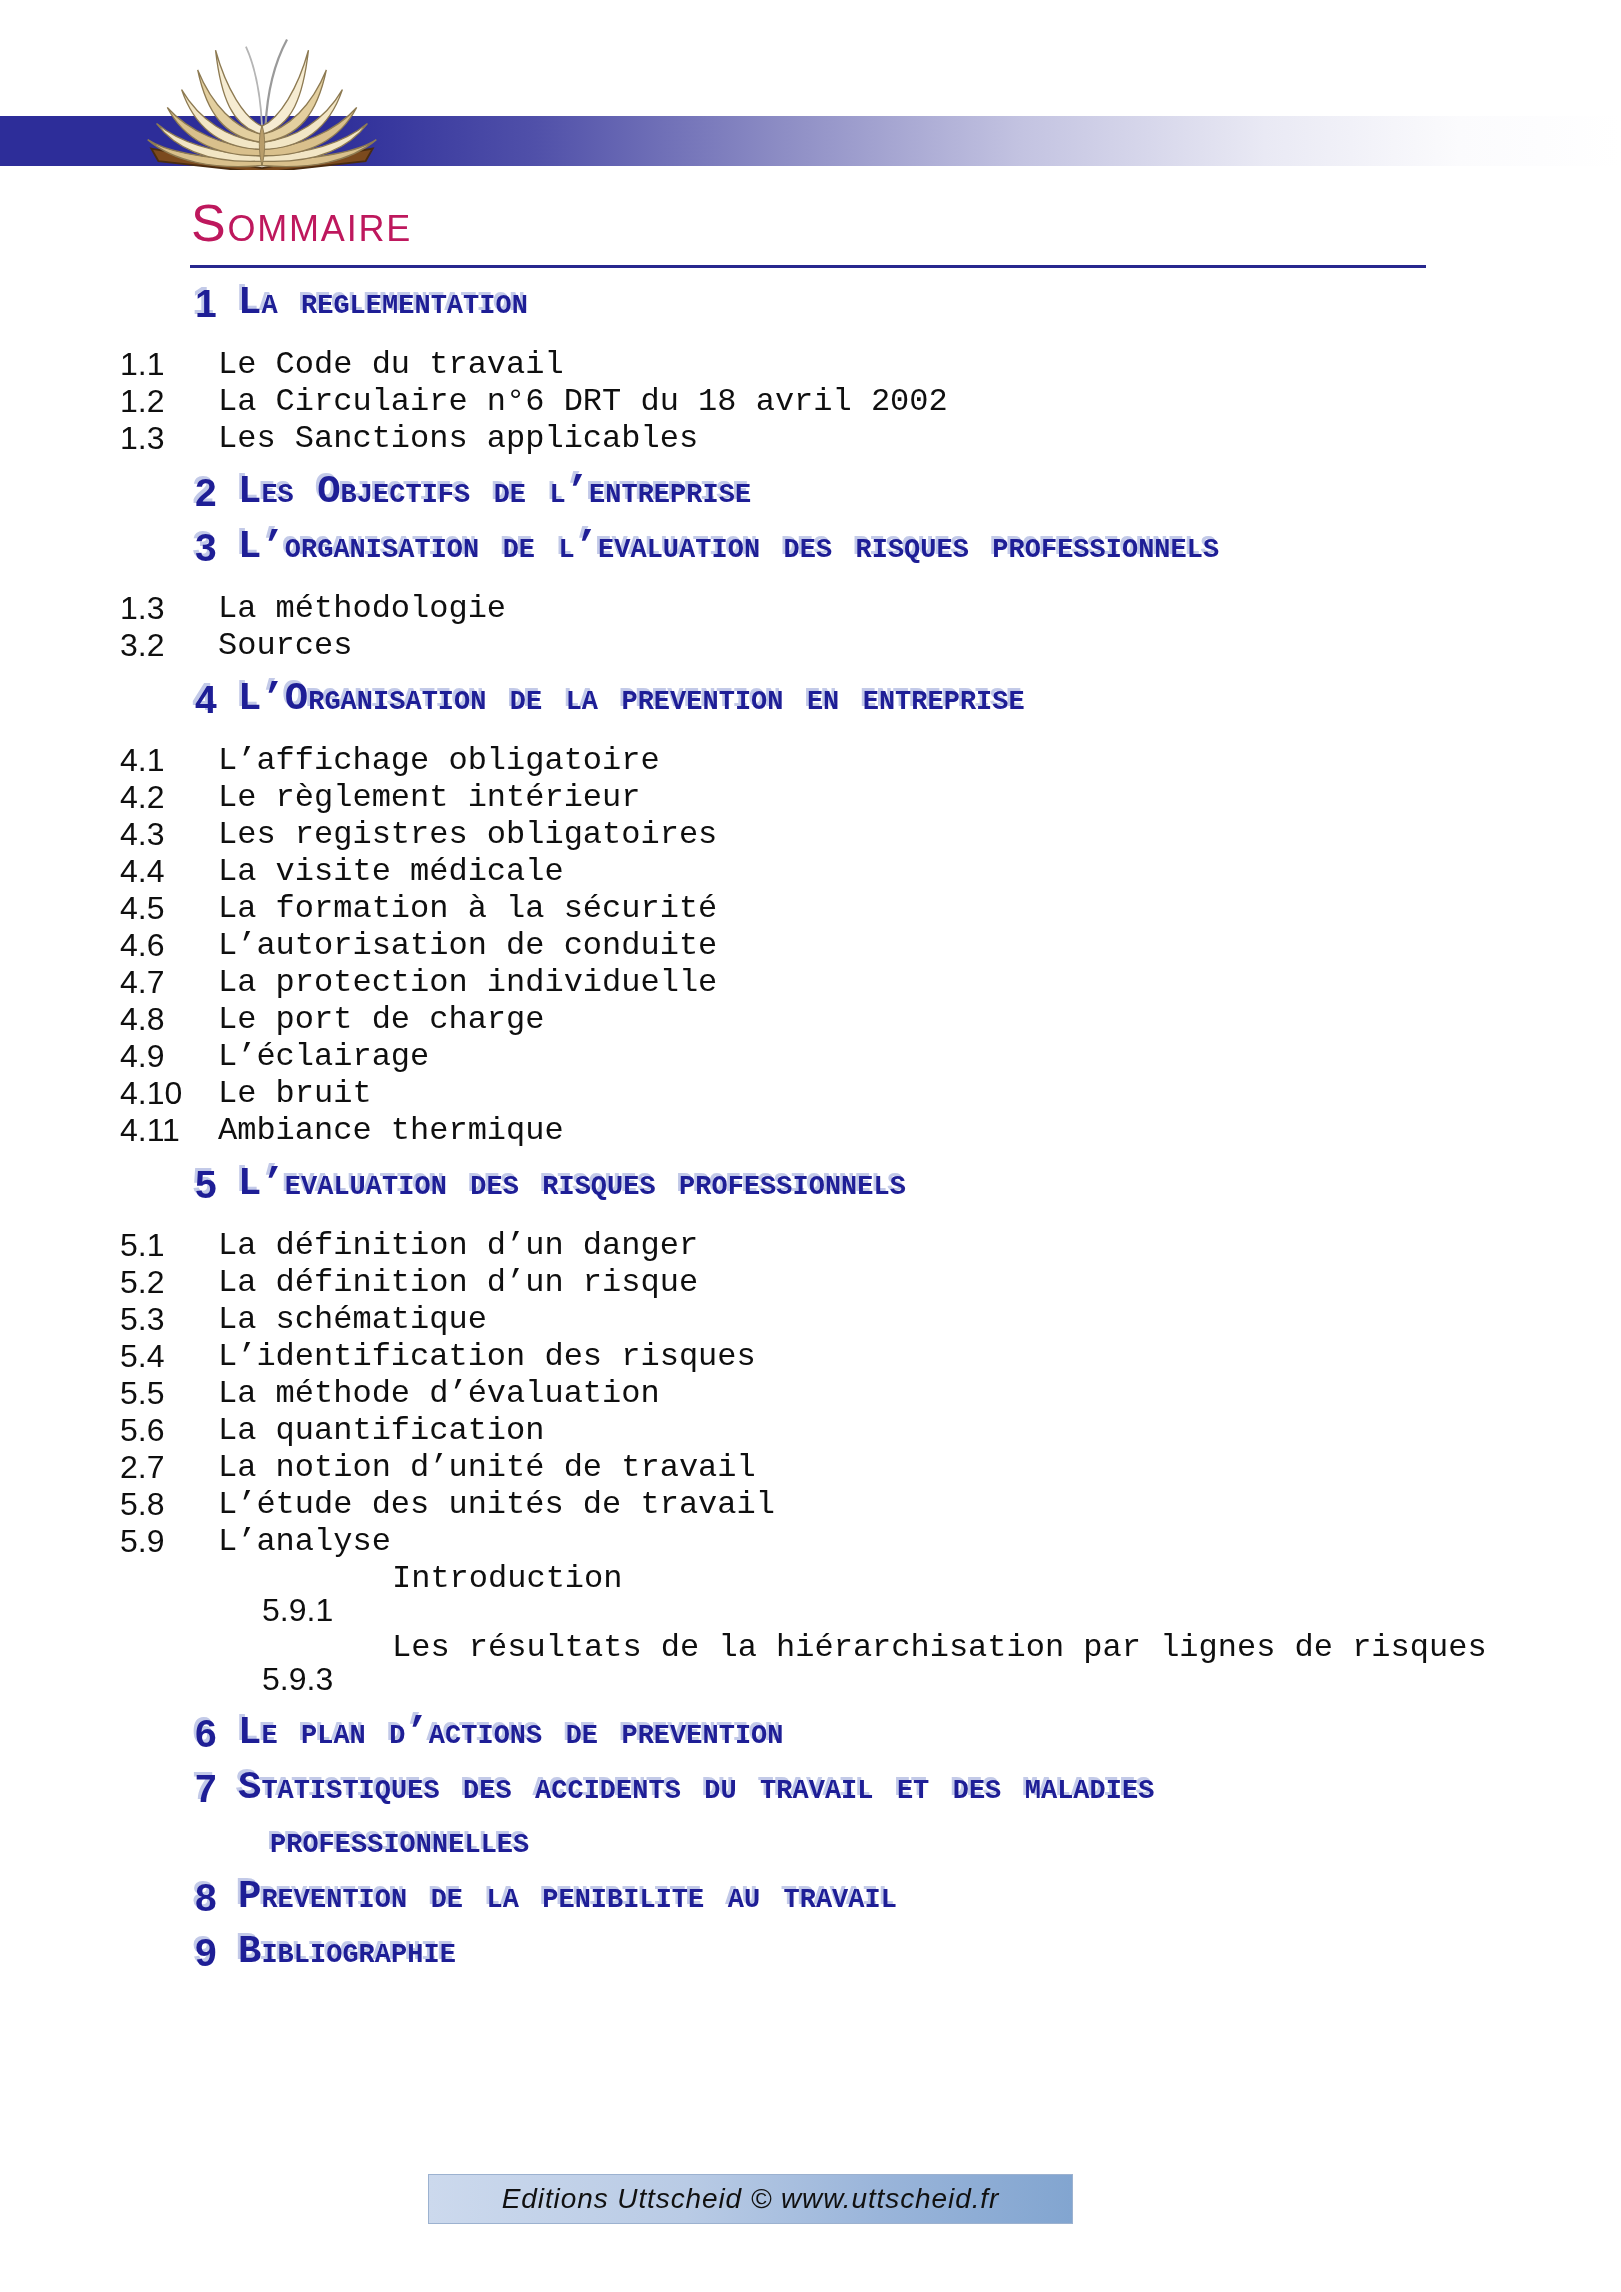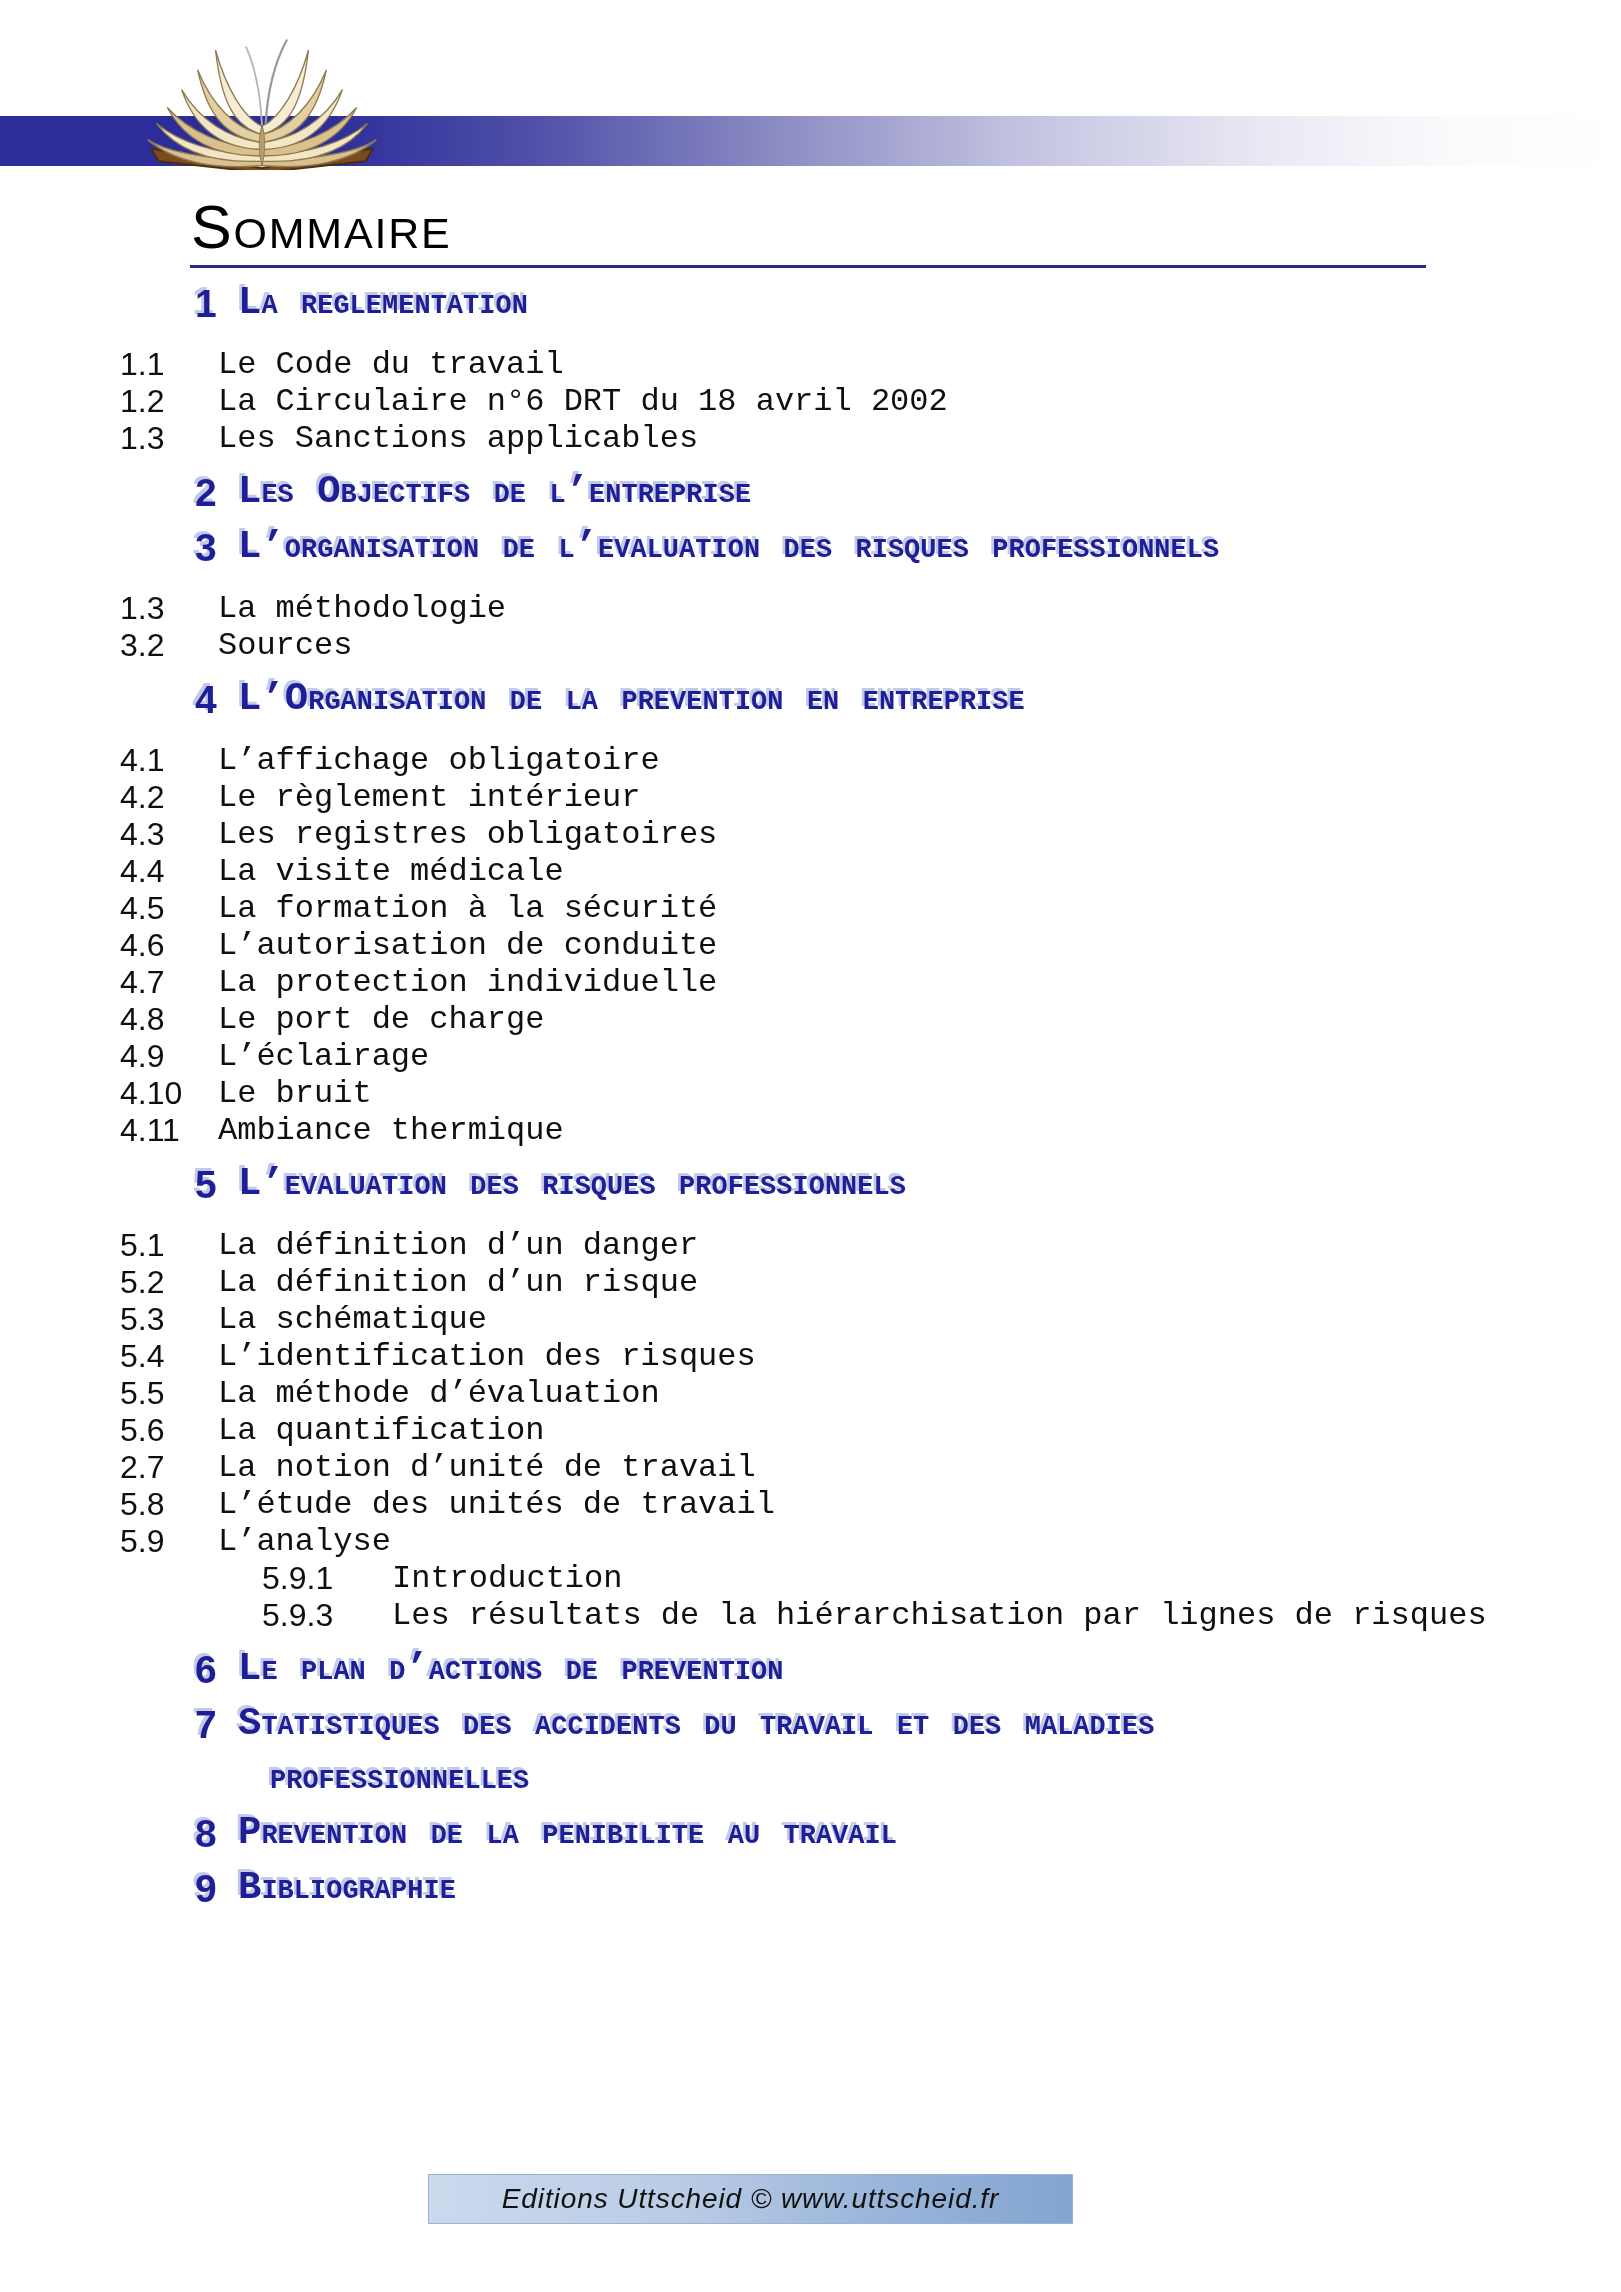--- a/index.html
+++ b/index.html
@@ -17,23 +17,23 @@
     position:absolute; left:0; top:116px; width:1621px; height:50px;
     background:linear-gradient(to right,
       #2d2d99 0%, #2d2d99 20%, #5050a9 33%, #8c8cc4 48%,
       #c3c3e1 63%, #e9e9f4 78%, #fbfbfd 90%, #ffffff 100%);
   }
   .book-art { position:absolute; left:131px; top:36px; width:262px; height:134px; }
 
   
   .doc-title {
     position:absolute; left:191px; top:197px;
-    font-size:61px; line-height:1; letter-spacing:1.8px;
+    font-size:52px; line-height:1; letter-spacing:1.8px;
     font-variant:small-caps;
-    color:#000000;
+    color:#be185d;
   }
   .title-rule {
     position:absolute; left:190px; top:265px;
     width:1236px; height:2.7px; background:#28288e;
   }
 
   
   .toc { position:absolute; left:0; top:279px; width:1621px; }
   .row { display:flex; align-items:flex-start; }
   .row .num { flex:0 0 auto; }
@@ -53,21 +53,21 @@
 
   .l2, .l3 {
     margin-top:0;
     font-size:32px; line-height:37px;
     color:#0f0f0f;
   }
   .l2 { padding-left:120px; }
   .l3 { padding-left:262px; }
   .l1 + .l2 { margin-top:23px; }
   .l2 .num { width:98px; }
-  .l3 .num { width:130px; }
+  .l3 .num { width:130px;margin-top:32px; }
 
   
   .footer-bar {
     position:absolute; left:428px; top:2174px; width:645px; height:50px;
     background:linear-gradient(to right, #ccd9ed 0%, #b9cbe5 40%, #9ab5da 70%, #82a5d0 100%);
     border:0.9px solid #9cb2d0;
     box-sizing:border-box;
     display:flex; align-items:center; justify-content:center;
   }
   .footer-text {

